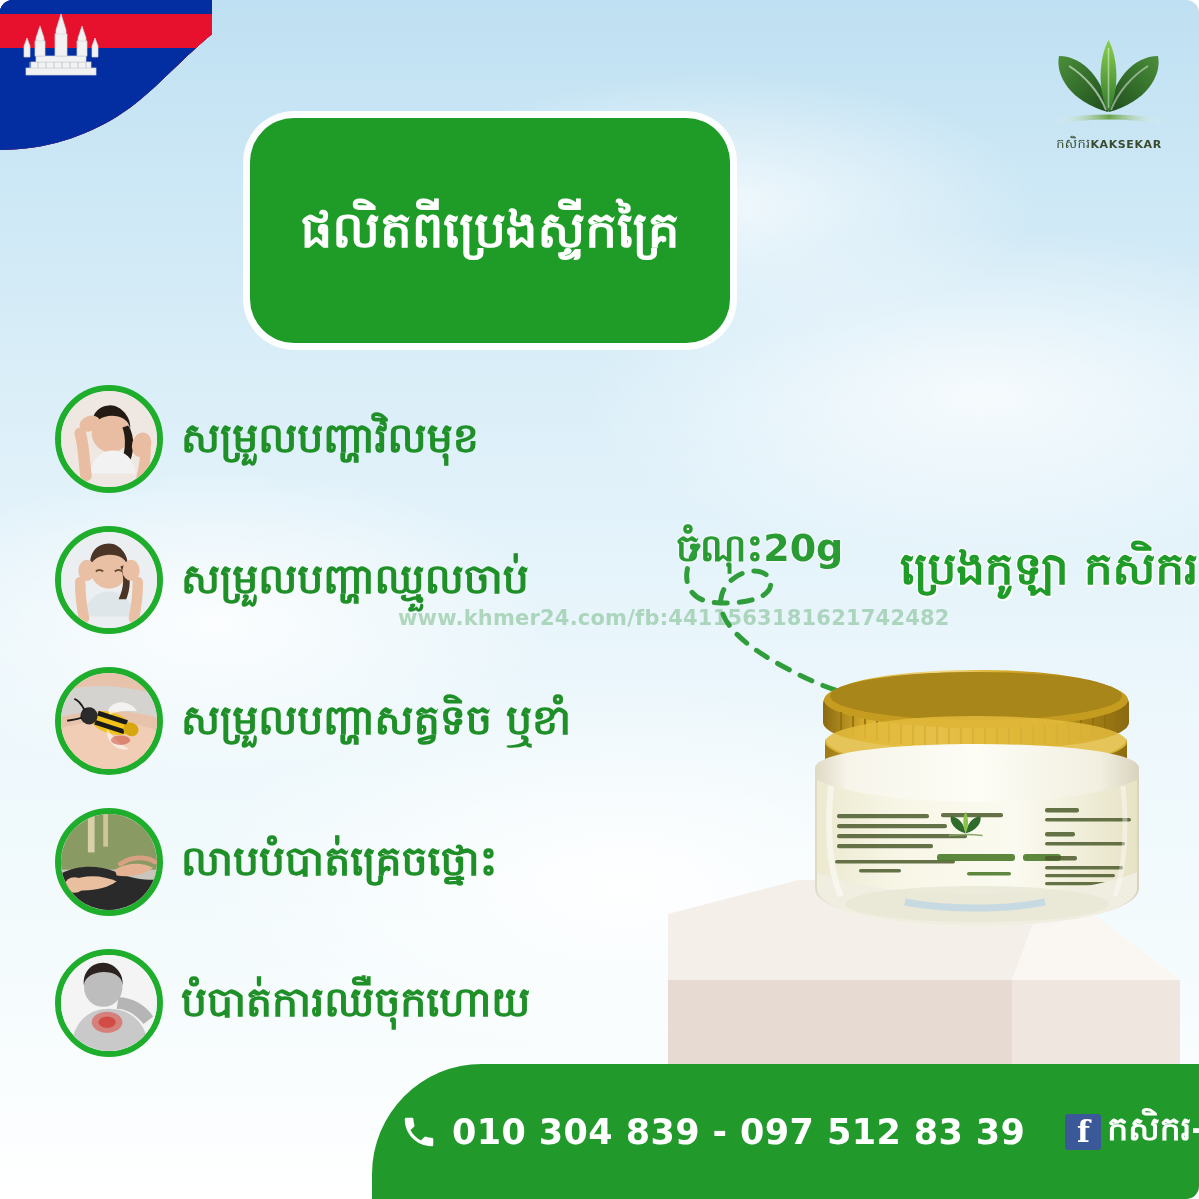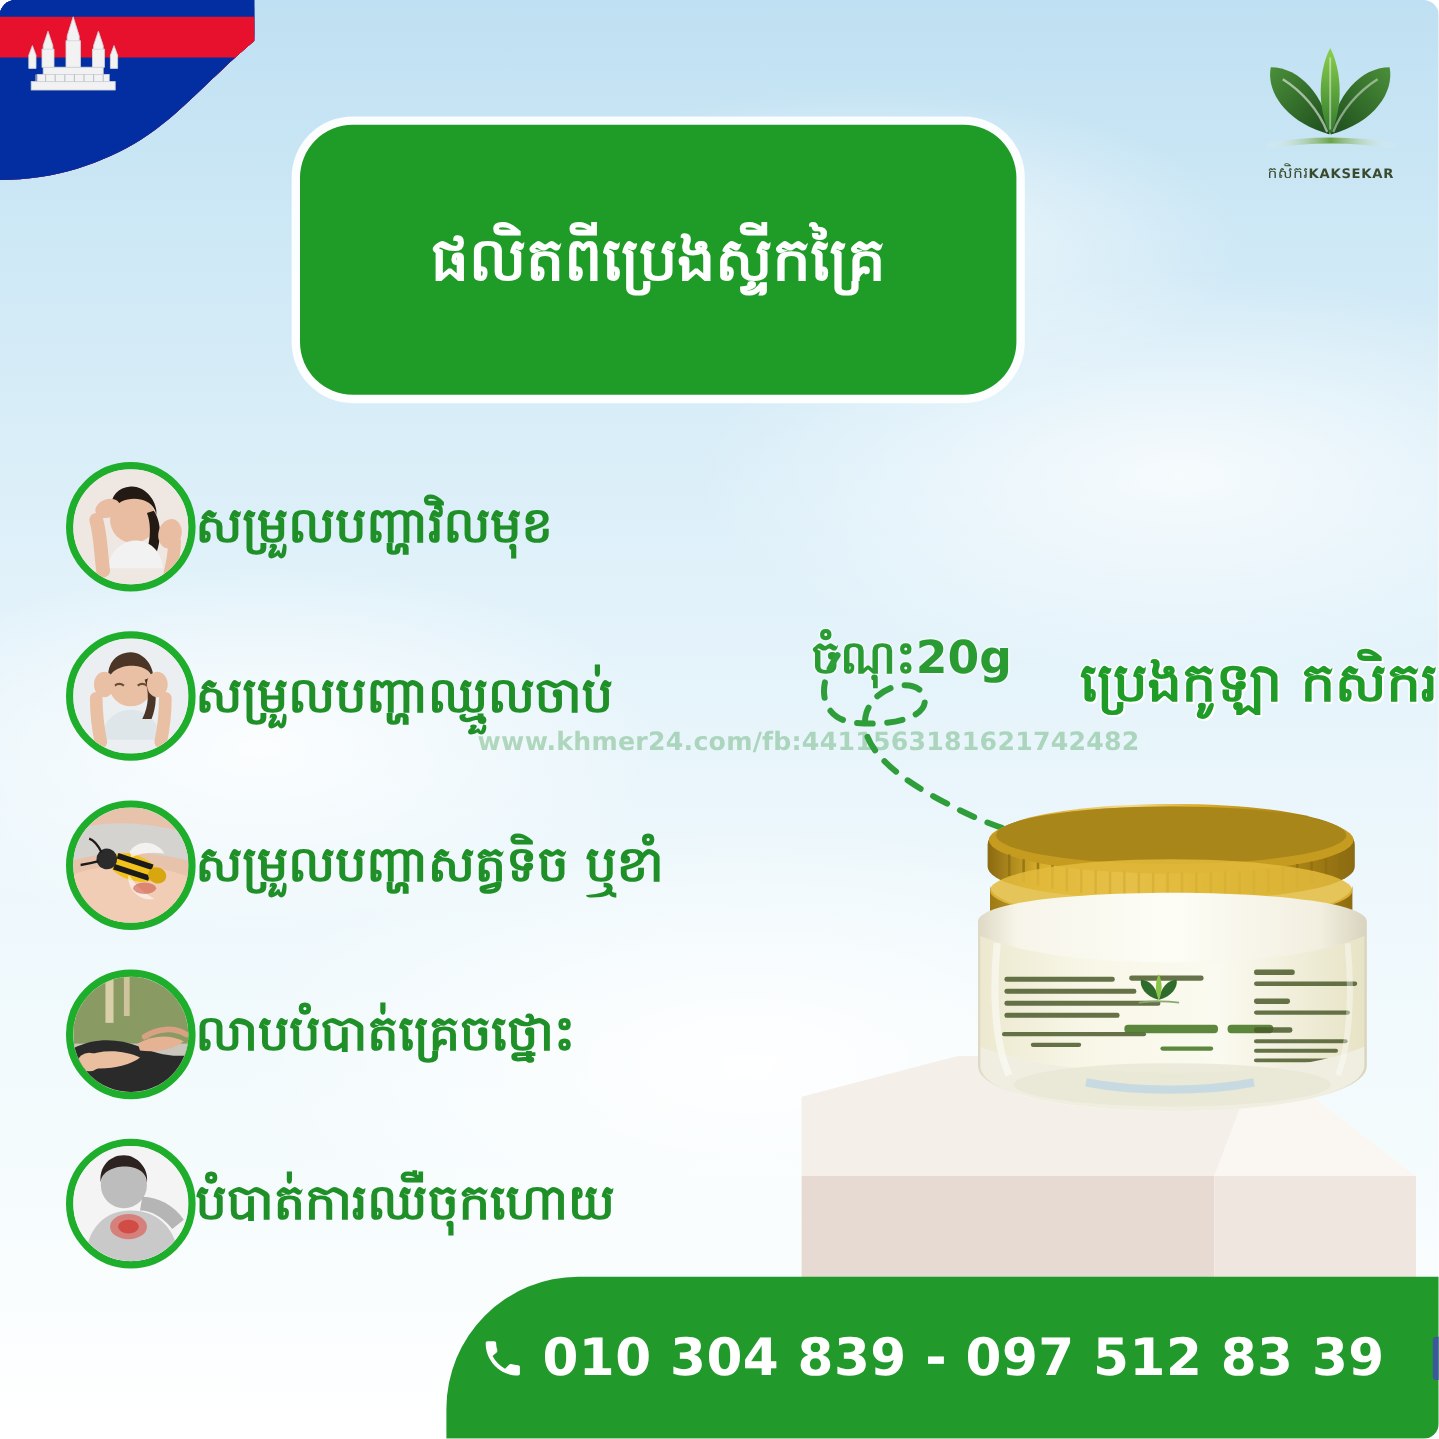--- a/index.html
+++ b/index.html
@@ -28,37 +28,37 @@
   .logo{position:absolute;right:14px;top:28px;width:152px;height:128px;}
   .logo .logo-wordmark{
     position:absolute;left:0;right:0;bottom:2px;text-align:center;
     font-size:12px;letter-spacing:.3px;color:#3a4a2e;white-space:nowrap;
   }
   .logo .logo-wordmark .km{font-size:13px;}
   .logo .logo-wordmark .en{font-size:11px;font-weight:700;letter-spacing:.6px;}
 
   
   .headline{
-    position:absolute;left:250px;top:104px;width:597px;height:225px;
+    position:absolute;left:250px;top:118px;width:480px;height:225px;
     background:#1f9c27;border-radius:44px;
     box-shadow:0 0 0 7px rgba(255,255,255,.92);
     display:flex;flex-direction:row;align-items:center;justify-content:center;
     gap:4px;
   }
   .headline .hl-line{
     color:#ffffff;font-weight:700;line-height:1.06;text-align:center;
     white-space:nowrap;
   }
   .headline .hl-1{font-size:50px;}
   .headline .hl-2{font-size:50px;}
 
   
   .benefits{position:absolute;left:55px;top:382px;width:640px;}
   .benefit{
-    position:relative;height:113px;display:flex;align-items:center;margin-bottom:28px;
+    position:relative;height:113px;display:flex;align-items:center;gap:18px;margin-bottom:28px;
   }
   .benefit .bullet-icon{
     width:108px;height:108px;flex:0 0 108px;border-radius:50%;
     border:6px solid #1fae2c;box-sizing:border-box;overflow:hidden;
     background:#e9eef0;position:relative;
   }
   .benefit .bullet-icon .ph{position:absolute;inset:0;}
   .benefit .b-label{
     color:#1f8f27;font-weight:700;font-size:41px;line-height:1.1;white-space:nowrap;
   }
@@ -93,21 +93,21 @@
 
   
   .contactbar{
     position:absolute;left:372px;bottom:0;right:0;height:135px;
     background:#219a2b;border-top-left-radius:110px;
     display:flex;align-items:center;
   }
   .contactbar .inner{display:flex;align-items:center;gap:14px;padding-left:28px;}
   .phone-icon{width:38px;height:38px;flex:0 0 38px;}
   .phone-text{
-    color:#fff;font-weight:700;font-size:43px;white-space:nowrap;letter-spacing:.4px;
+    color:#fff;font-weight:700;font-size:35px;white-space:nowrap;letter-spacing:.4px;
   }
   .fb-block{display:flex;align-items:center;gap:6px;margin-left:26px;}
   .fb-icon{
     width:36px;height:36px;flex:0 0 36px;background:#3b5998;border-radius:3px;
     display:flex;align-items:center;justify-content:center;
   }
   .fb-icon span{color:#fff;font-weight:700;font-size:30px;line-height:1;font-family:"DejaVu Serif",serif;}
   .fb-text{color:#fff;font-weight:700;font-size:33px;white-space:nowrap;}
 </style>
 </head>

